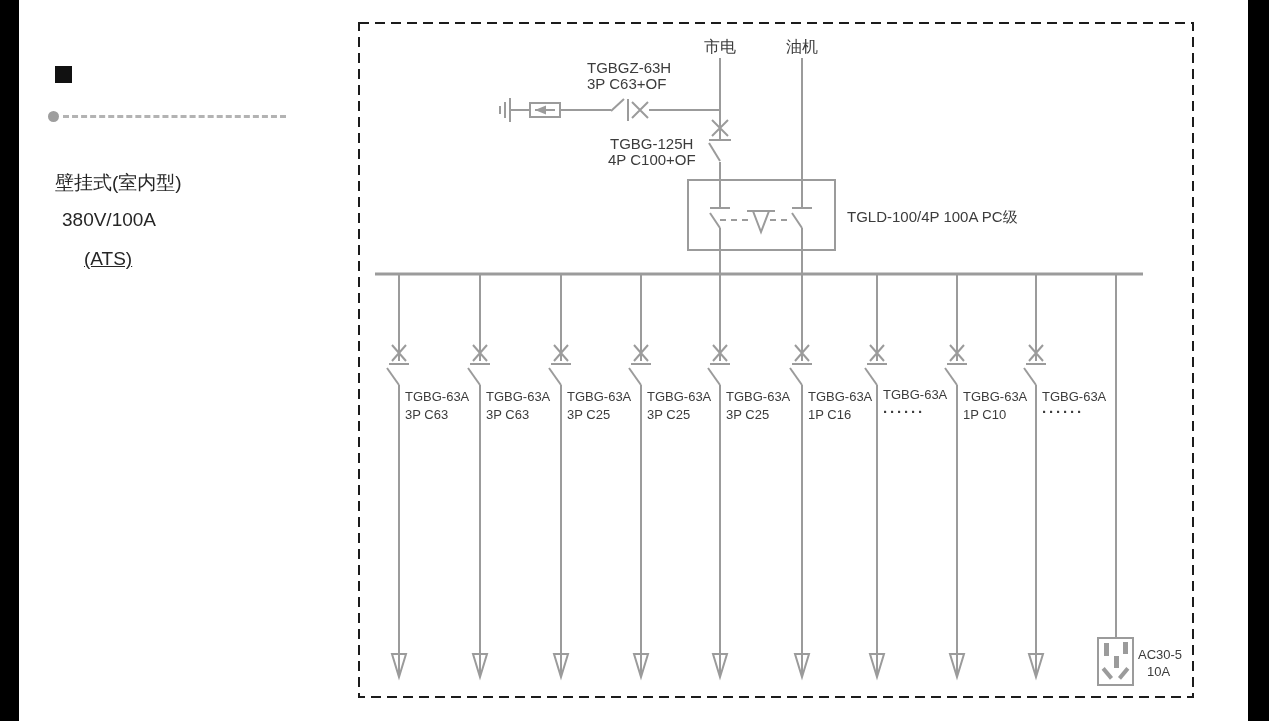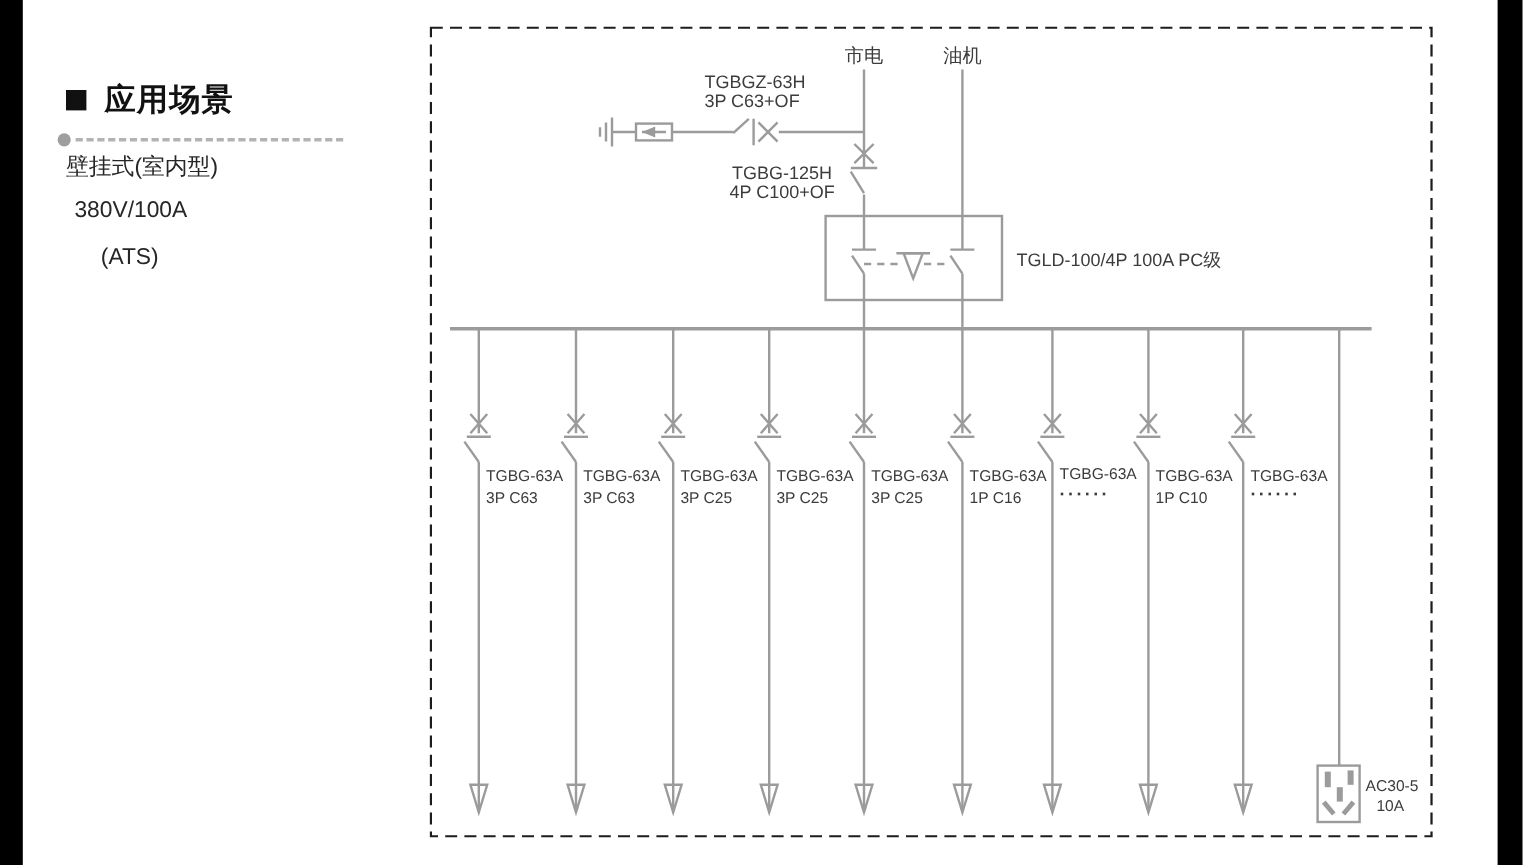--- a/index.html
+++ b/index.html
@@ -11,24 +11,24 @@
   .edge-bar.left{left:0;width:19px;}
   .edge-bar.right{left:1248px;width:21px;}
 
   
   .heading{position:absolute;left:55px;top:66px;display:flex;align-items:center;gap:15px;}
   .heading .bullet{width:17px;height:17px;background:#111111;display:inline-block;}
   .heading .htxt{font-size:26px;font-weight:bold;color:#111111;letter-spacing:1px;}
   .sep{position:absolute;left:48px;top:111px;width:238px;display:flex;align-items:center;gap:4px;}
   .sep .dot{width:11px;height:11px;border-radius:50%;background:#9e9e9e;flex:0 0 auto;}
   .sep .dashes{flex:1;height:0;border-top:3px dashed #b3b3b3;}
-  .spec-line{position:absolute;font-size:19px;color:#262626;white-space:nowrap;}
+  .spec-line{position:absolute;font-size:19px;color:#262626;white-space:nowrap;margin-top:44px;}
   .spec-1{left:55px;top:126px;}
   .spec-2{left:62px;top:165px;text-align:center;}
-  .spec-3{left:84px;top:204px;}
+  .spec-3{left:84px;top:204px;text-decoration:underline;}
 
   
   .schematic{position:absolute;left:358px;top:22px;}
   .schematic .ln{stroke:#9b9b9b;stroke-width:2;fill:none;}
   .schematic .bus{stroke:#9b9b9b;stroke-width:3;fill:none;}
   .schematic .dash-ln{stroke:#9b9b9b;stroke-width:2;fill:none;stroke-dasharray:6 5;}
   .schematic .fillg{fill:#9b9b9b;stroke:none;}
   .schematic .slot{fill:#9b9b9b;stroke:none;}
   .schematic text{font-family:"Liberation Sans",sans-serif;fill:#3c3c3c;font-size:13px;}
   .schematic text.mid{font-size:15px;}
@@ -40,21 +40,20 @@
 <body>
 
 <div class="stage">
 
   <div class="edge-bar left"></div>
   <div class="edge-bar right"></div>
 
   <div>
     <div class="heading">
       <span class="bullet"></span>
-      <span class="htxt">应用场景</span>
     </div>
     <div class="sep">
       <span class="dot"></span>
       <span class="dashes"></span>
     </div>
     <div class="spec-line spec-1">壁挂式(室内型)</div>
     <div class="spec-line spec-2">380V/100A</div>
     <div class="spec-line spec-3">(ATS)</div>
   </div>
 

